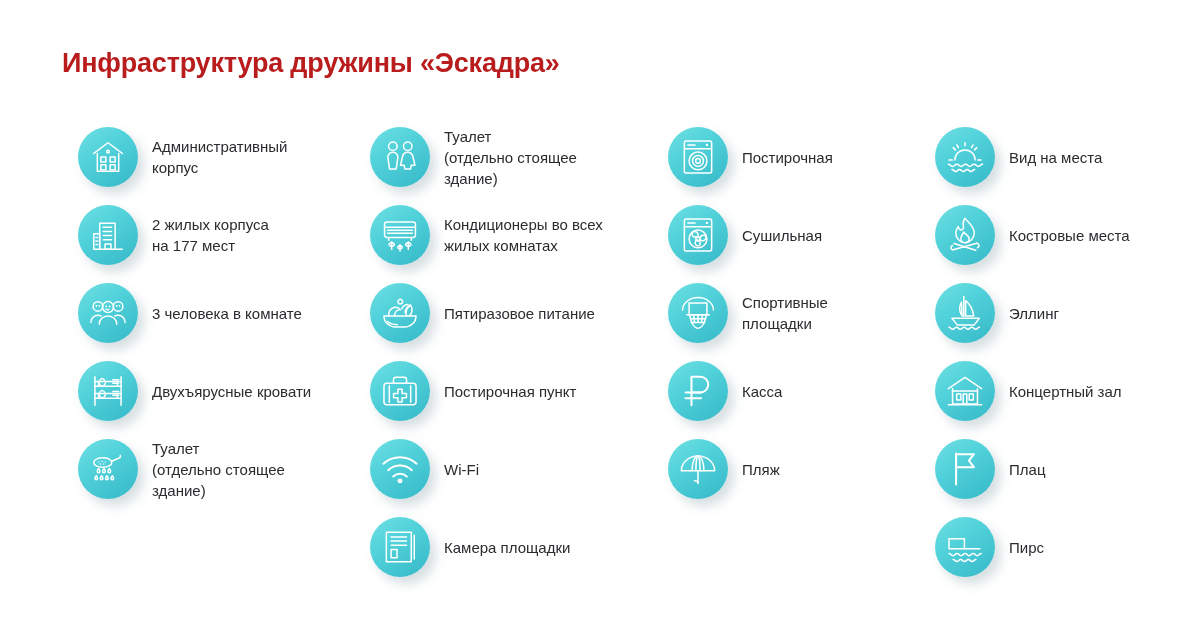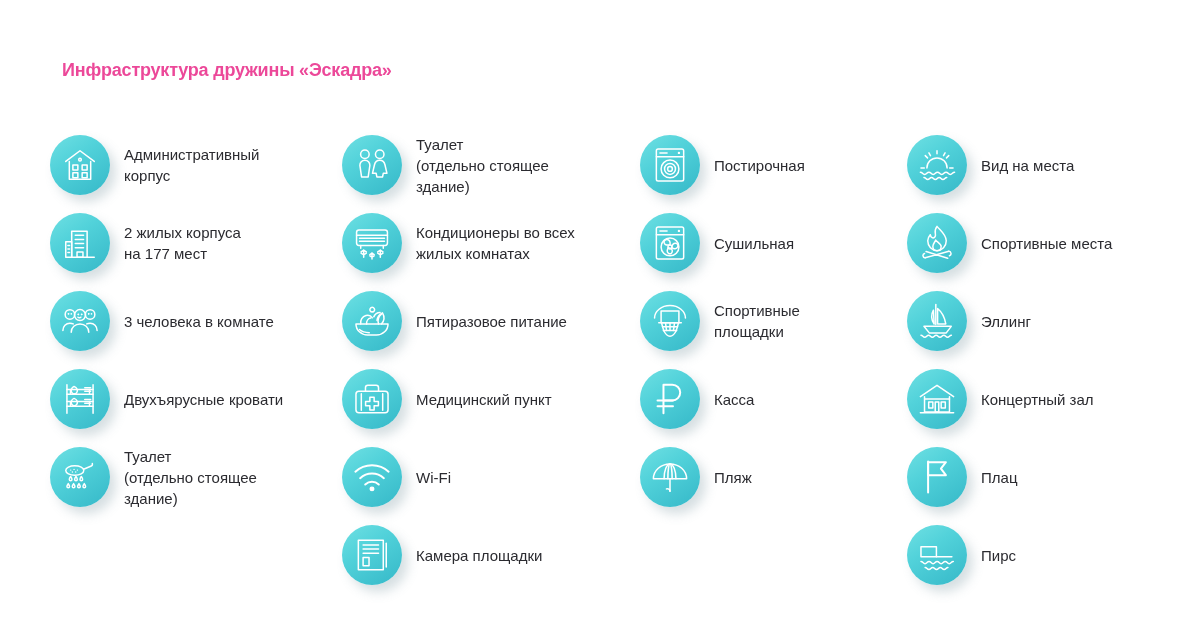--- a/index.html
+++ b/index.html
@@ -14,36 +14,35 @@
     overflow: hidden;
     font-family: "Liberation Sans", "DejaVu Sans", sans-serif;
     color: #2b2b30;
     position: relative;
   }
 
   #page-title {
     position: absolute;
     left: 62px;
     top: 48px;
-    font-size: 18px;
+    font-size: 27px;
     font-weight: bold;
     letter-spacing: -0.2px;
-    color: #ec4899;
+    color: #b91c1c;
     white-space: nowrap;
-    margin-top: 12px;
   }
 
   #grid {
     position: absolute;
     left: 0;
-    top: 126px;
+    top: 118px;
     width: 1200px;
     display: grid;
     grid-template-columns: 292px 298px 267px 275px;
-    padding-left: 50px;
+    padding-left: 78px;
     box-sizing: border-box;
   }
 
   .column {
     display: flex;
     flex-direction: column;
   }
 
   .item {
     height: 78px;
@@ -244,21 +243,21 @@
 
     <div class="item">
       <span class="icon-circle">
         <svg viewBox="0 0 32 32">
             <rect x="2.5" y="9.5" width="27" height="18" rx="2.5"></rect>
             <path d="M10.5 9.5V6.5a2 2 0 0 1 2-2h7a2 2 0 0 1 2 2v3"></path>
             <path d="M7 11.5v14M25 11.5v14"></path>
             <path d="M14.2 14.5h3.6v3.6h3.6v3.6h-3.6v3.6h-3.6v-3.6h-3.6v-3.6h3.6z"></path>
           </svg>
       </span>
-      <span class="item-label">Медицинский пункт</span>
+      <span class="item-label">Постирочная пункт</span>
     </div>
 
     <div class="item">
       <span class="icon-circle">
         <svg viewBox="0 0 32 32">
             <path d="M2 11.5C5.7 8 10.6 6 16 6s10.3 2 14 5.5" style="stroke-width:2"></path>
             <path d="M6 17c2.7-2.5 6.2-4 10-4s7.3 1.5 10 4" style="stroke-width:2"></path>
             <path d="M10.3 22.3c1.6-1.5 3.6-2.3 5.7-2.3s4.1.8 5.7 2.3" style="stroke-width:2"></path>
             <circle class="solid" cx="16" cy="26" r="2.1"></circle>
           </svg>
@@ -374,21 +373,21 @@
 
     <div class="item">
       <span class="icon-circle">
         <svg viewBox="0 0 32 32">
             <path d="M16 2c3.5 4.2 7.8 7 7.8 12.2 0 4.6-3.5 8.3-7.8 8.3s-7.8-3.7-7.8-8.3c0-2.2.9-3.8 2.1-5.2.3 1.6 1.2 2.7 2.4 2.7 1.6 0 2.3-1.6 1.9-3.6C14.2 6.2 14.6 3.9 16 2z"></path>
             <path d="M16 22.5c-2 0-3.5-1.6-3.5-3.6 0-2.2 1.7-3.4 2.4-5.4.9 1.5 4.6 3.2 4.6 5.4 0 2-1.5 3.6-3.5 3.6z"></path>
             <path d="M6 28.5l20-5.5M6.8 23.2L25 28.8"></path>
             <path d="M6 28.5a1.9 1.9 0 0 1-.5-3.7M26 23a1.9 1.9 0 0 1 .5 3.7"></path>
           </svg>
       </span>
-      <span class="item-label">Спортивные места</span>
+      <span class="item-label">Костровые места</span>
     </div>
 
     <div class="item">
       <span class="icon-circle">
         <svg viewBox="0 0 32 32">
             <path d="M15 2v17"></path>
             <path d="M13.6 18.5c-2.4-3.4-2.6-8-.6-11.6z"></path>
             <path d="M16.5 5.5c3.6 3 6 7.4 6.9 13h-6.9z"></path>
             <path d="M5 20.5h23l-4.2 5.5H9.5z"></path>
             <path d="M2.5 28c1.6 0 1.6 1.6 3.2 1.6S7.3 28 8.9 28s1.6 1.6 3.2 1.6S13.7 28 15.3 28s1.6 1.6 3.2 1.6S20.1 28 21.7 28s1.6 1.6 3.2 1.6 1.6-1.6 3.2-1.6"></path>

